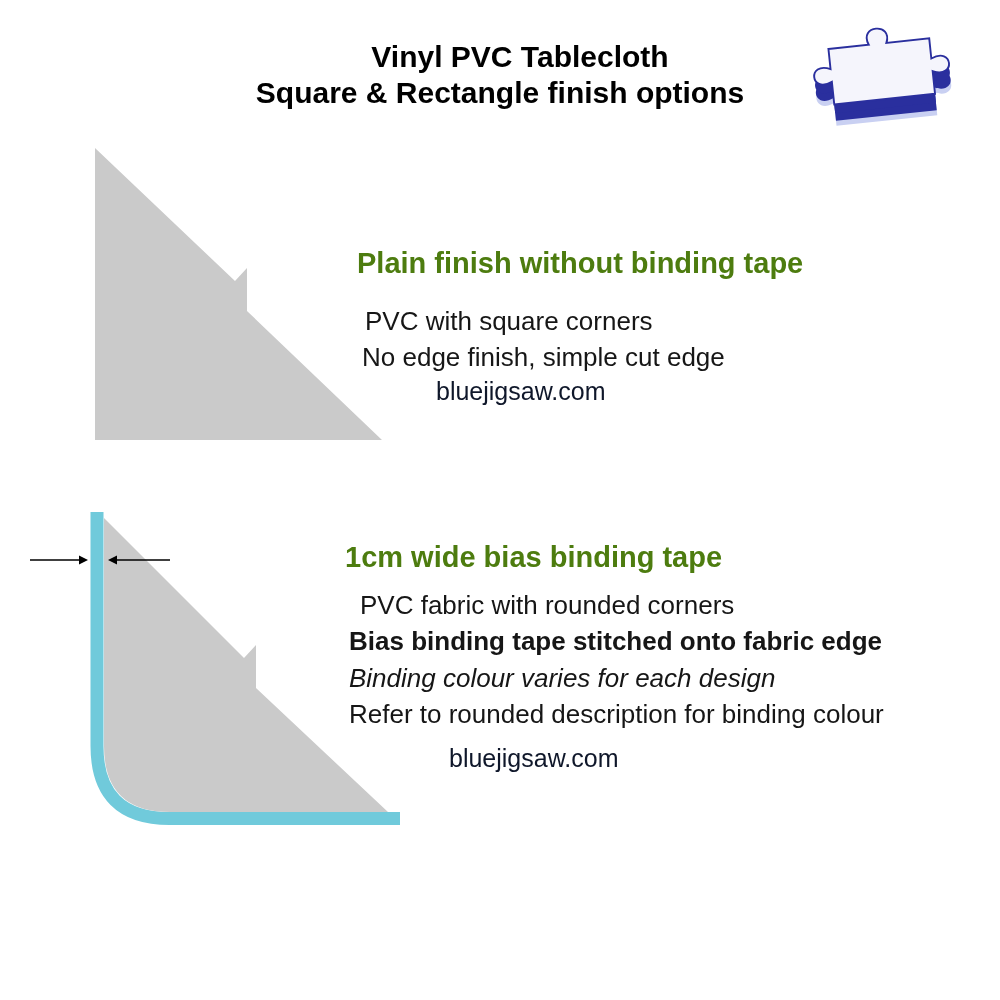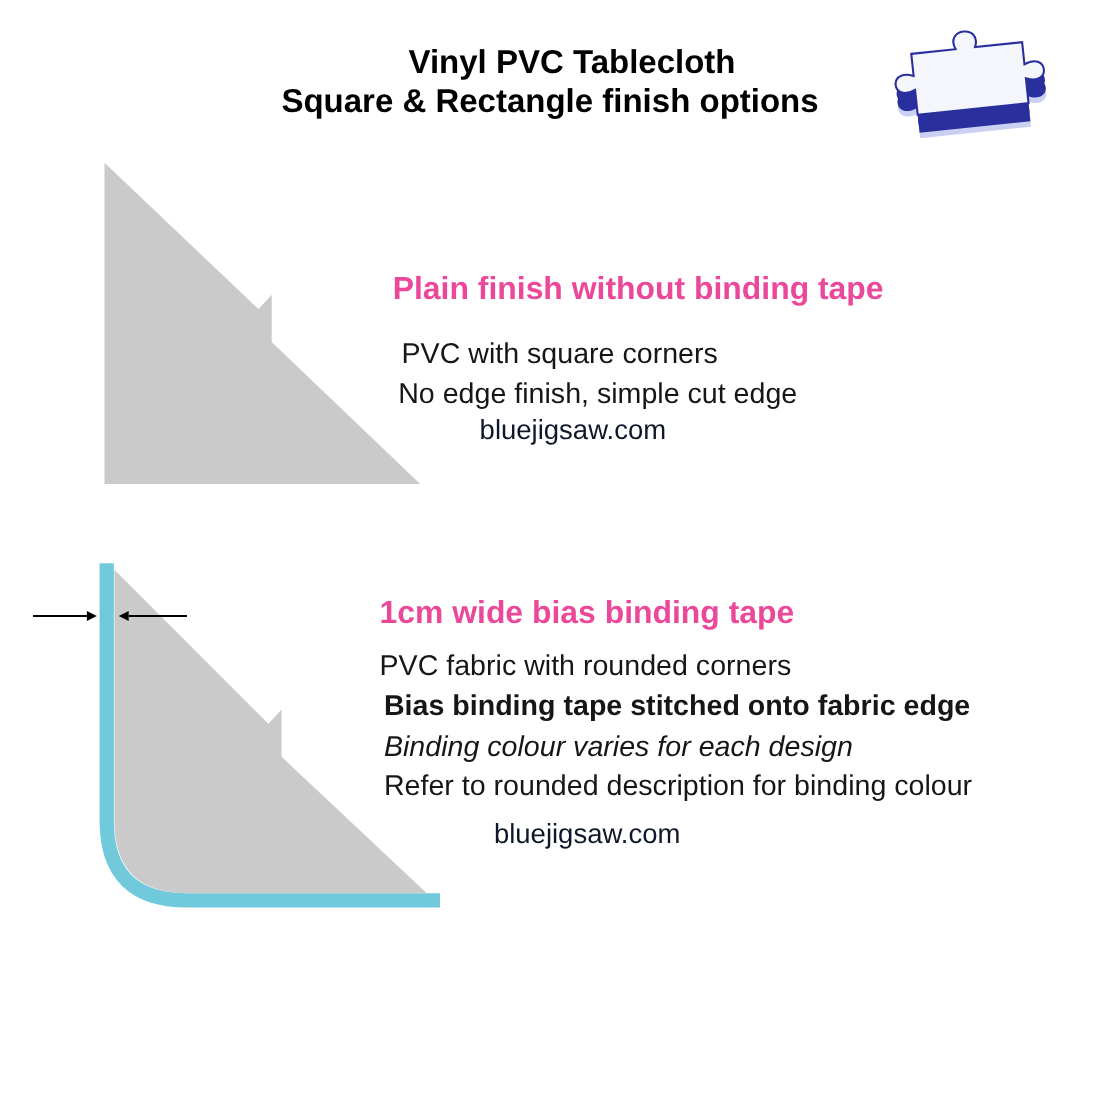--- a/index.html
+++ b/index.html
@@ -1,21 +1,21 @@
 <!DOCTYPE html>
 <html><head>
 <meta charset="utf-8">
 <style>
   html,body{margin:0;padding:0;background:#ffffff;}
   body{width:1000px;height:1000px;font-family:"Liberation Sans",sans-serif;color:#111;}
   .canvas{position:relative;width:1000px;height:1000px;background:#ffffff;overflow:hidden;}
   .abs{position:absolute;}
   .gfx{position:absolute;left:0;top:0;}
   .title-line{left:0;top:0;width:100%;text-align:center;font-weight:bold;font-size:30px;color:#000;white-space:nowrap;}
-  .heading{font-weight:bold;font-size:29px;color:#ec4899;white-space:nowrap;}
+  .heading{font-weight:bold;font-size:29px;color:#4d7c0f;white-space:nowrap;}
   .body-line{font-size:26px;color:#161616;white-space:nowrap;}
   .website{font-size:25px;color:#0f172a;white-space:nowrap;}
 </style>
 </head>
 <body>
 
 <div class="canvas">
 
   <svg class="gfx" width="1000" height="1000" viewBox="0 0 1000 1000">
 
@@ -44,19 +44,19 @@
 
   <div class="abs title-line" style="top:40px;padding-left:20px;">Vinyl PVC Tablecloth</div>
   <div class="abs title-line" style="top:76px;">Square &amp; Rectangle finish options</div>
 
   <div class="abs heading" style="left:357px;top:247px;">Plain finish without binding tape</div>
   <div class="abs body-line" style="left:365px;top:306px;">PVC with square corners</div>
   <div class="abs body-line" style="left:362px;top:342px;">No edge finish, simple cut edge</div>
   <div class="abs website" style="left:436px;top:377px;">bluejigsaw.com</div>
 
   <div class="abs heading" style="left:345px;top:541px;text-align:right;">1cm wide bias binding tape</div>
-  <div class="abs body-line" style="left:345px;top:590px;">PVC fabric with rounded corners</div>
+  <div class="abs body-line" style="left:360px;top:590px;">PVC fabric with rounded corners</div>
   <div class="abs body-line" style="left:349px;top:626px;font-weight:bold;">Bias binding tape stitched onto fabric edge</div>
   <div class="abs body-line" style="left:349px;top:663px;font-style:italic;">Binding colour varies for each design</div>
   <div class="abs body-line" style="left:349px;top:699px;">Refer to rounded description for binding colour</div>
   <div class="abs website" style="left:449px;top:744px;">bluejigsaw.com</div>
 
 </div>
 
 </body></html>

